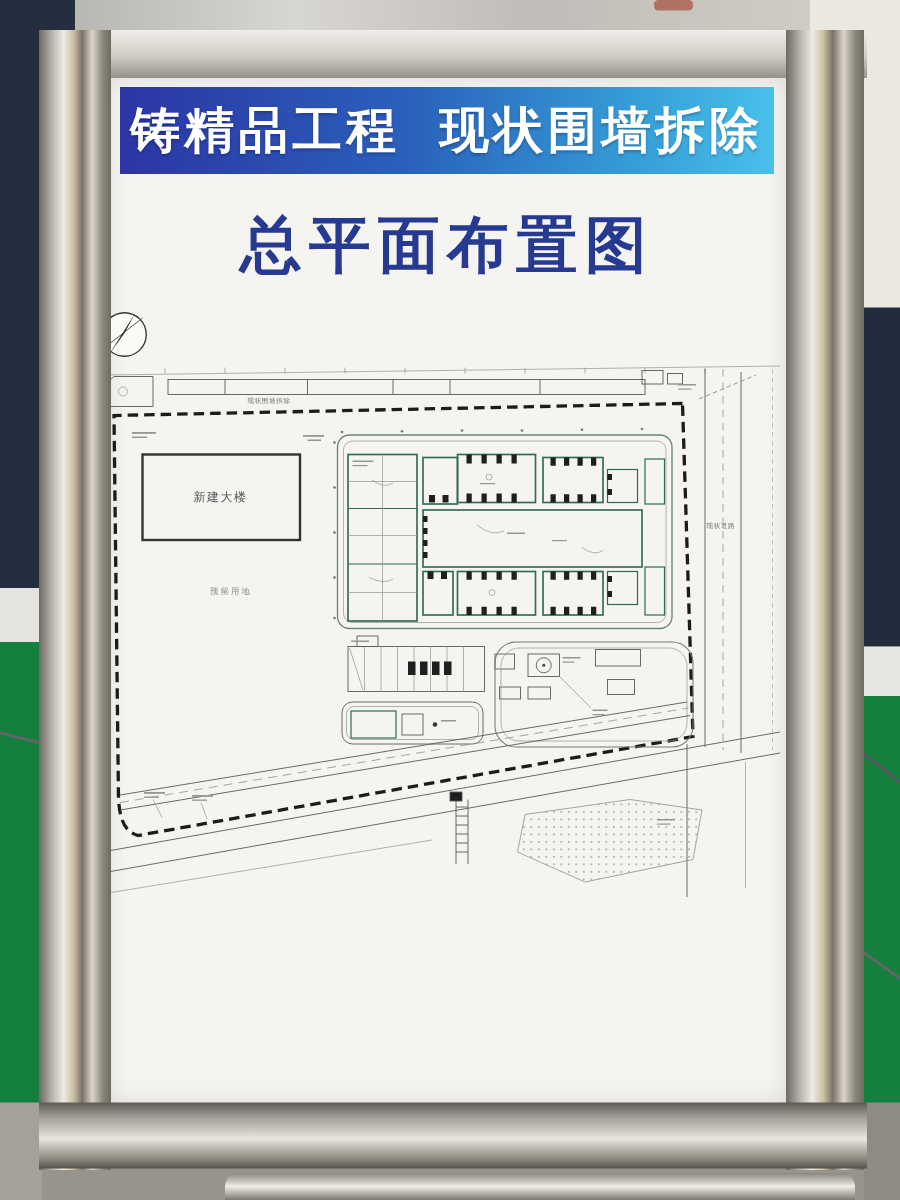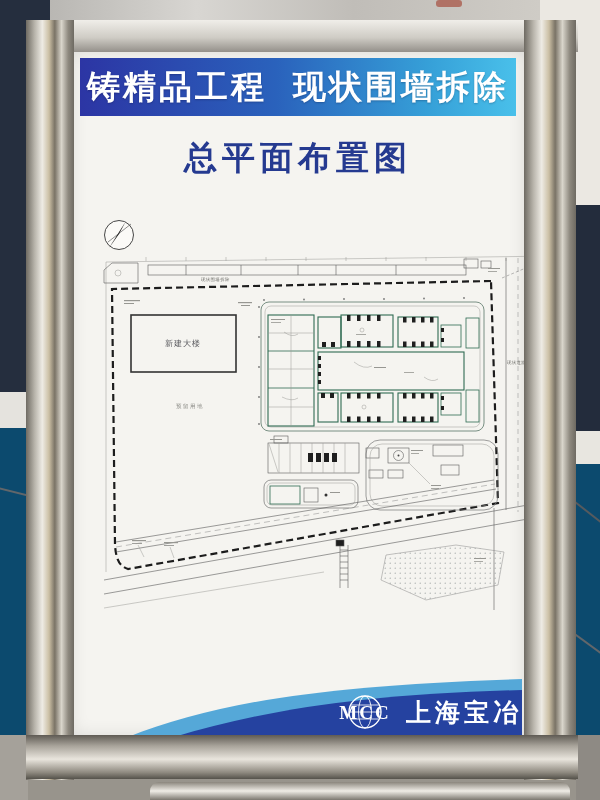--- a/index.html
+++ b/index.html
@@ -1,17 +1,17 @@
 <!DOCTYPE html>
 <html><head>
 <meta charset="utf-8">
 <style>
   html,body{margin:0;padding:0;background:#777;}
   .scene{position:relative;width:600px;height:800px;overflow:hidden;
-         background:#0c4a6e;font-family:Liberation Serif, serif;}
+         background:#15803d;font-family:Liberation Mono, monospace;}
   .abs{position:absolute;}
 
   
   .bg-wall-right{left:505px;top:0;width:95px;height:210px;background:#ebe8e2;}
   .bg-win-left{left:0;top:0;width:72px;height:392px;background:#252e3e;}
   .bg-sill-left{left:0;top:392px;width:72px;height:36px;background:#e5e3de;}
   .bg-win-right{left:540px;top:205px;width:60px;height:226px;background:#232c3c;}
   .bg-sill-right{left:540px;top:431px;width:60px;height:33px;background:#e8e6e0;}
   .diag{background:#62666a;height:2px;}
   .d1{left:-8px;top:496px;width:84px;transform:rotate(14deg);}
@@ -37,23 +37,23 @@
                 background:linear-gradient(180deg,#8b867d,#efece6 50%,#7c7870);}
 
   
   .board{left:70px;top:50px;width:456px;height:687px;background:#f5f4f0;
          box-shadow:inset 0 0 18px rgba(0,0,0,.13);}
   .banner{left:10px;top:8px;width:436px;height:58px;display:flex;align-items:center;
           justify-content:center;gap:26px;
           background:linear-gradient(90deg,#2c35a4 0%,#2a62bc 45%,#36a0d8 80%,#49c0ea 100%);}
   .banner span{color:#fff;font-size:33px;font-weight:bold;letter-spacing:3px;
                text-shadow:0 1px 2px rgba(0,0,40,.25);white-space:nowrap;}
-  .title{left:0;top:86px;width:456px;text-align:center;font-size:33px;font-weight:bold;
+  .title{left:0;top:86px;width:456px;text-align:center;font-size:41px;font-weight:bold;
          color:#253a90;letter-spacing:5px;}
-  .plan{left:-2px;top:162px;width:396px;height:404px;padding-left:36px;}
+  .plan{left:-2px;top:150px;width:396px;height:404px;}
   .plan svg{overflow:visible;}
   .footer{left:6px;top:626px;width:446px;height:61px;}
 
   
   .ln{stroke:#5a5a5a;stroke-width:.6;fill:none;}
   .lt{stroke:#9a9a96;stroke-width:.5;fill:none;}
   .bold{stroke:#333;stroke-width:1.6;fill:none;}
   .grn{stroke:#2e6b52;stroke-width:1.1;fill:none;}
   .grn2{stroke:#2e6b52;stroke-width:.8;fill:none;}
   .dash{stroke:#1c1c1c;stroke-width:2.2;stroke-dasharray:7 4;fill:none;}
@@ -361,35 +361,20 @@
           <line x1="426" y1="48" x2="426" y2="302" class="ln"></line>
           <line x1="447" y1="46" x2="447" y2="300" stroke="#aaa" stroke-width=".5" stroke-dasharray="3 3" fill="none"></line>
           <text x="403" y="152" class="mtxt">现状道路</text>
           <rect x="384" y="56" width="12" height="1" class="smudge"></rect>
             <rect x="384" y="59" width="9" height=".8" class="smudge"></rect>
           <line x1="398" y1="66" x2="436" y2="50" stroke="#777" stroke-width=".5" stroke-dasharray="3 2" fill="none"></line>
         </g>
       </svg>
     </div>
 
-    <div class="abs footer">
-      <svg width="446" height="61" viewBox="0 0 446 61">
-        <path d="M52,61 C140,26 250,9 446,3 L446,61 Z" fill="#55a8d8"></path>
-        <path d="M98,61 C185,35 285,18 446,14 L446,61 Z" fill="#2542a0"></path>
-        <g stroke="#fff" fill="none">
-          <circle cx="289" cy="36" r="16" stroke-width="1.3"></circle>
-          <ellipse cx="289" cy="36" rx="6.5" ry="16" stroke-width=".9"></ellipse>
-          <line x1="275" y1="29" x2="303" y2="29" stroke-width=".8"></line>
-          <line x1="273" y1="36" x2="305" y2="36" stroke-width=".8"></line>
-          <line x1="275" y1="43" x2="303" y2="43" stroke-width=".8"></line>
-        </g>
-        <text x="289" y="43" text-anchor="middle" font-size="19" font-weight="bold" letter-spacing="2" fill="#fff">MCC</text>
-        <text x="330" y="45" font-size="25" font-weight="bold" letter-spacing="4" fill="#fff">上海宝冶</text>
-      </svg>
-    </div>
   </div>
 
   <div class="abs rail-top"></div>
   <div class="abs post post-l"></div>
   <div class="abs post post-r"></div>
   <div class="abs rail-bottom"></div>
   <div class="abs rail-bottom2"></div>
 </div>
 
 </body></html>

